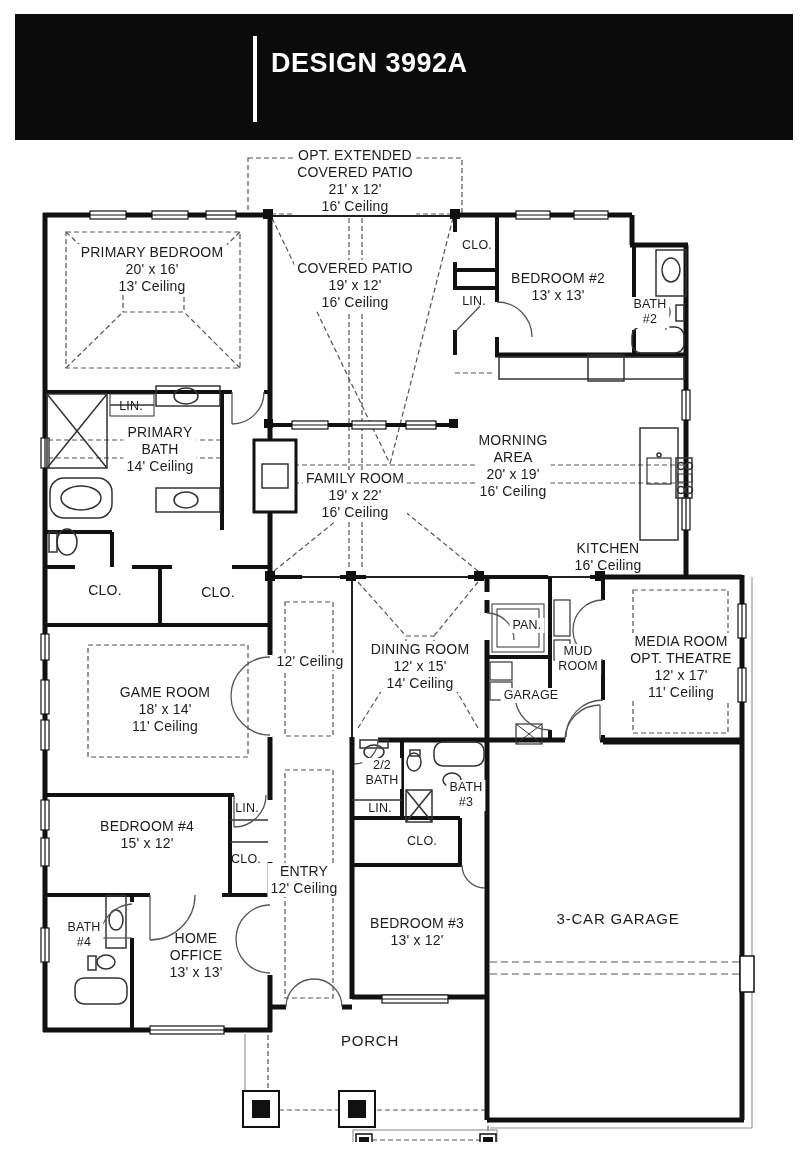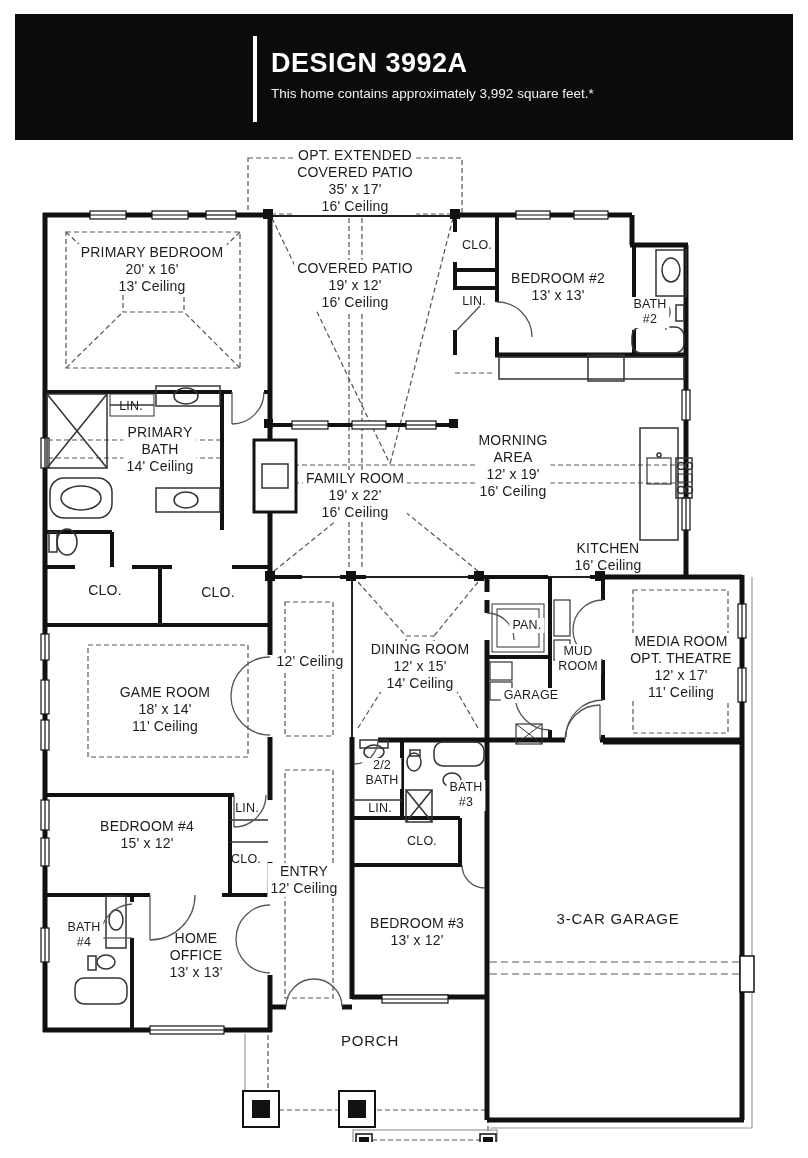--- a/index.html
+++ b/index.html
@@ -20,21 +20,20 @@
   svg{position:absolute;left:0;top:0;}
 </style>
 </head>
 <body>
 
 <div class="page">
 
   <div class="hdr">
     <div class="hdr-accent"></div>
     <div class="hdr-title">DESIGN 3992A</div>
-    <div class="hdr-sub">This home contains approximately 3,992 square feet.*</div>
   </div>
 
   <svg width="808" height="1158" viewBox="0 0 808 1158">
 
     <g stroke="#555" stroke-width="1.2" fill="none" stroke-dasharray="5,3">
       <rect x="248" y="158" width="214" height="56"></rect>
       <line x1="349" y1="218" x2="349" y2="570"></line>
         <line x1="362" y1="218" x2="362" y2="570"></line>
       <rect x="66" y="232" width="174" height="136"></rect>
       <rect x="123" y="286" width="61" height="26"></rect>
@@ -322,21 +321,21 @@
       <path d="M550,730 A35,35 0 0 1 515,695"></path>
       <path d="M487,613 A27,27 0 0 1 514,640"></path>
       <path d="M462,865 A23,23 0 0 0 485,888"></path>
       <path d="M378,740 A24,24 0 0 1 354,764"></path>
       <line x1="457" y1="330" x2="480" y2="306"></line>
     </g>
   </svg>
 
   <div class="lbl bg" style="left:355px;top:147px">OPT. EXTENDED
 COVERED PATIO
-35' x 17'
+21' x 12'
 16' Ceiling</div>
   <div class="lbl bg" style="left:355px;top:260px">COVERED PATIO
 19' x 12'
 16' Ceiling</div>
   <div class="lbl bg" style="left:152px;top:244px">PRIMARY BEDROOM
 20' x 16'
 13' Ceiling</div>
   <div class="lbl sm" style="left:477px;top:238px">CLO.</div>
   <div class="lbl" style="left:558px;top:270px">BEDROOM #2
 13' x 13'</div>
@@ -345,21 +344,21 @@
 #2</div>
   <div class="lbl sm" style="left:131px;top:399px">LIN.</div>
   <div class="lbl bg" style="left:160px;top:424px">PRIMARY
 BATH
 14' Ceiling</div>
   <div class="lbl bg" style="left:355px;top:470px">FAMILY ROOM
 19' x 22'
 16' Ceiling</div>
   <div class="lbl bg" style="left:513px;top:432px">MORNING
 AREA
-12' x 19'
+20' x 19'
 16' Ceiling</div>
   <div class="lbl" style="left:608px;top:540px">KITCHEN
 16' Ceiling</div>
   <div class="lbl" style="left:105px;top:582px">CLO.</div>
   <div class="lbl" style="left:218px;top:584px">CLO.</div>
   <div class="lbl sm bg" style="left:527px;top:618px">PAN.</div>
   <div class="lbl bg" style="left:420px;top:641px">DINING ROOM
 12' x 15'
 14' Ceiling</div>
   <div class="lbl bg" style="left:310px;top:653px">12' Ceiling</div>

